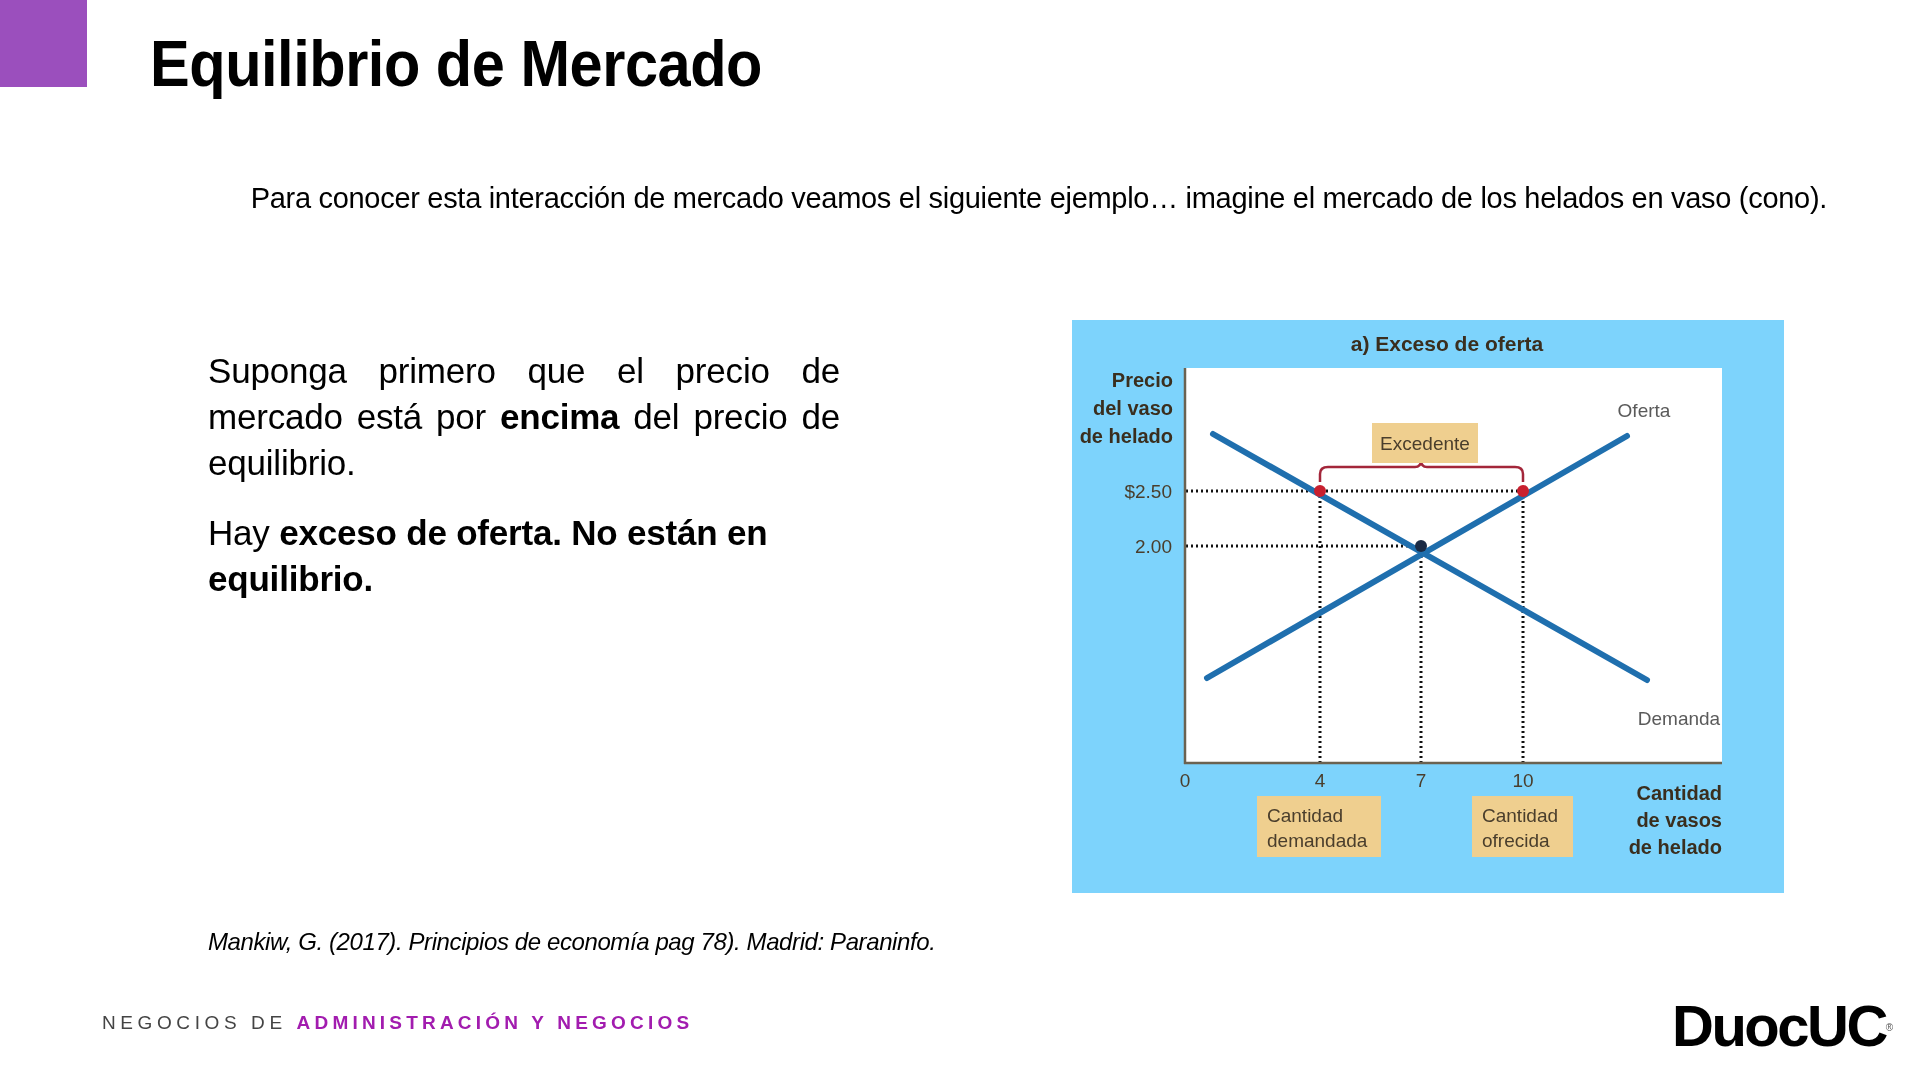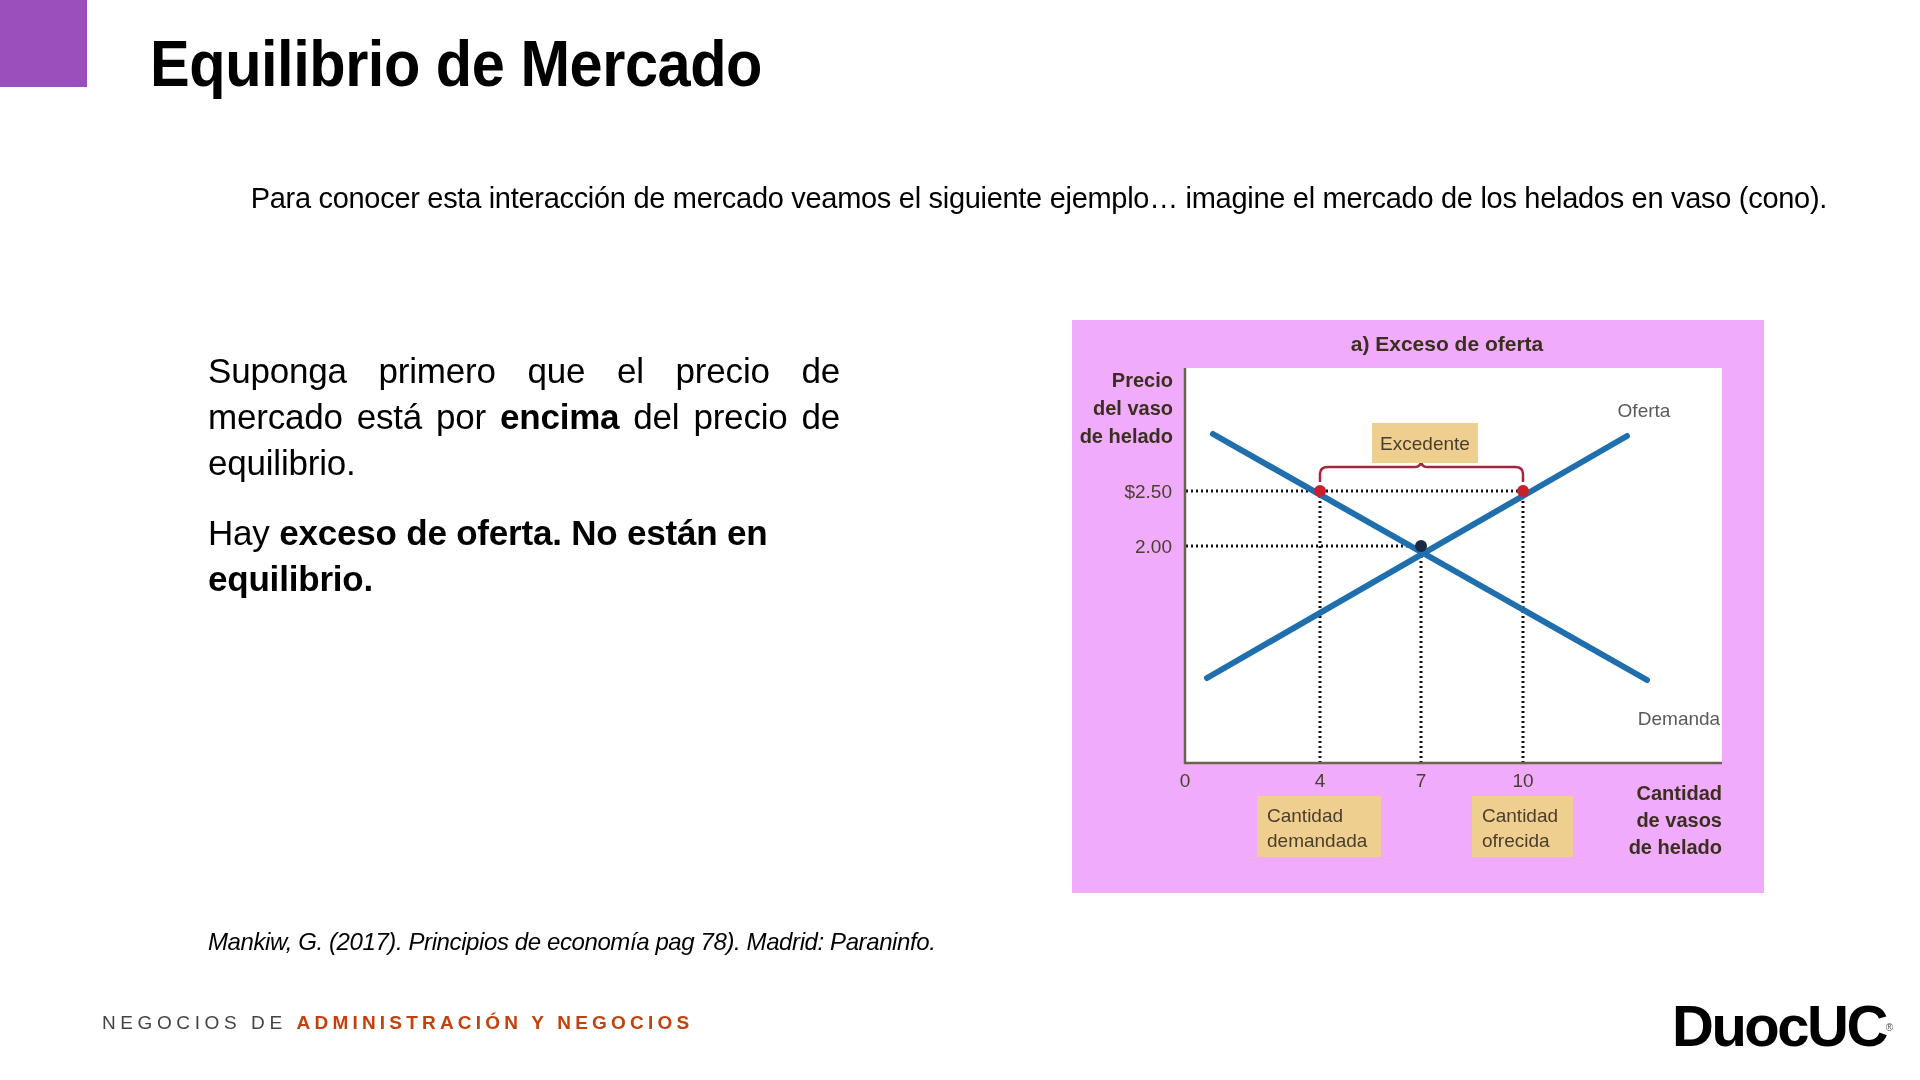--- a/index.html
+++ b/index.html
@@ -25,31 +25,32 @@
   .body-col p { margin: 0 0 24px 0; text-align: justify; }
   .body-col p.conclusion { text-align: left; }
   .citation {
     position: absolute; left: 208px; top: 928px; margin: 0;
     font-size: 24px; font-style: italic; letter-spacing: -0.4px;
   }
   .footer-school {
     position: absolute; left: 102px; top: 1012px; margin: 0;
     font-size: 19px; letter-spacing: 4.6px; color: #444;
   }
-  .footer-school .strong { color: #c2410c; font-weight: bold; letter-spacing: 4.2px; }
+  .footer-school .strong { color: #a21caf; font-weight: bold; letter-spacing: 4.2px; }
   .logo {
     position: absolute; left: 1672px; top: 986px;
     font-size: 58px; font-weight: bold; letter-spacing: -2.5px; line-height: 80px;
   }
   .logo sup { font-size: 10px; font-weight: normal; vertical-align: top; position: relative; top: 2px; letter-spacing: 0; color: #555; }
 
   
   .chart-panel {
     position: absolute; left: 1072px; top: 320px; width: 692px; height: 573px;
-    background: #f0abfc;
+    background: #7dd3fc;
+    padding-left: 20px;
   }
   .chart-svg { position: absolute; left: 0; top: 0; }
   .chart-text { font-family: "Liberation Sans", "DejaVu Sans", sans-serif; }
 </style>
 </head>
 <body>
 
 <div class="accent-square" id="accent" style="background: rgb(155, 79, 189);"></div>
 
 <h1 class="title">Equilibrio de Mercado</h1>

